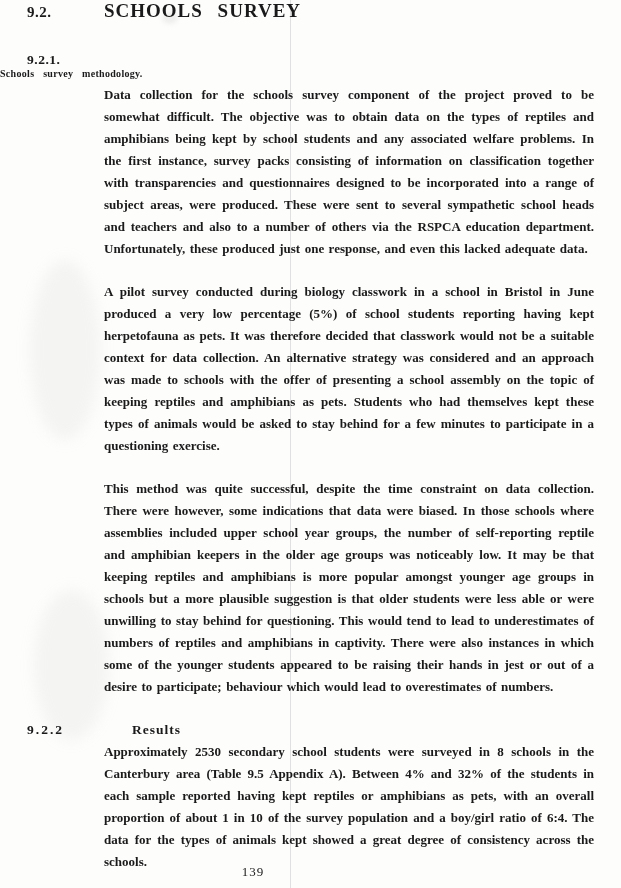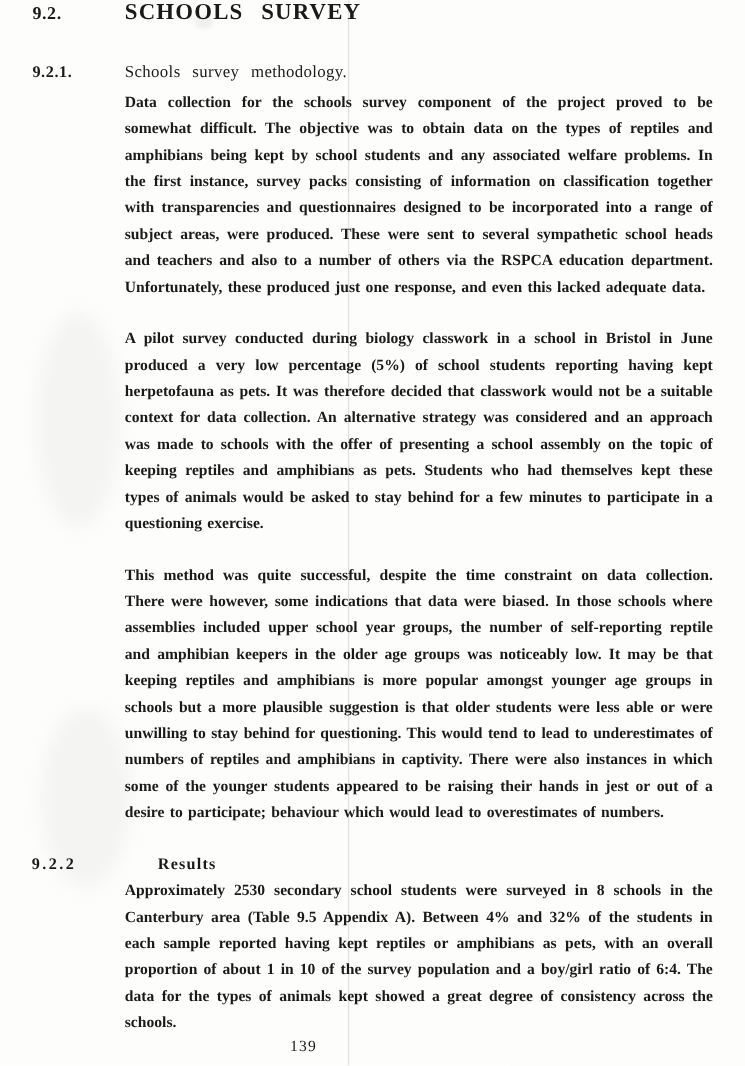--- a/index.html
+++ b/index.html
@@ -64,43 +64,43 @@
     font-size: 15px;
     letter-spacing: 0.5px;
   }
   .h1-title {
     font-weight: bold;
     font-size: 19px;
     letter-spacing: 1px;
     word-spacing: 9px;
   }
 
-  .h2-row { margin-bottom: 5px; }
+  .h2-row { margin-bottom: 5px; flex-direction: column; }
   .h2-num {
     font-weight: bold;
     font-size: 13.5px;
     letter-spacing: 0.5px;
   }
   .h2-title {
-    font-weight: normal;
-    font-size: 14px;
+    font-weight: bold;
+    font-size: 10px;
     letter-spacing: 0.3px;
     word-spacing: 6px;
   }
 
   p.body-par {
     margin: 0 0 21px 0;
     font-size: 13px;
     line-height: 22px;
     text-align: justify;
     word-spacing: 1.2px;
     font-weight: bold;
   }
 
-  .h3-row { margin-bottom: 0; justify-content: center; }
+  .h3-row { margin-bottom: 0; }
   .h3-num {
     font-weight: bold;
     font-size: 13.5px;
     letter-spacing: 2px;
   }
   .h3-title {
     font-weight: bold;
     font-size: 13.5px;
     letter-spacing: 1px;
     line-height: 22px;

